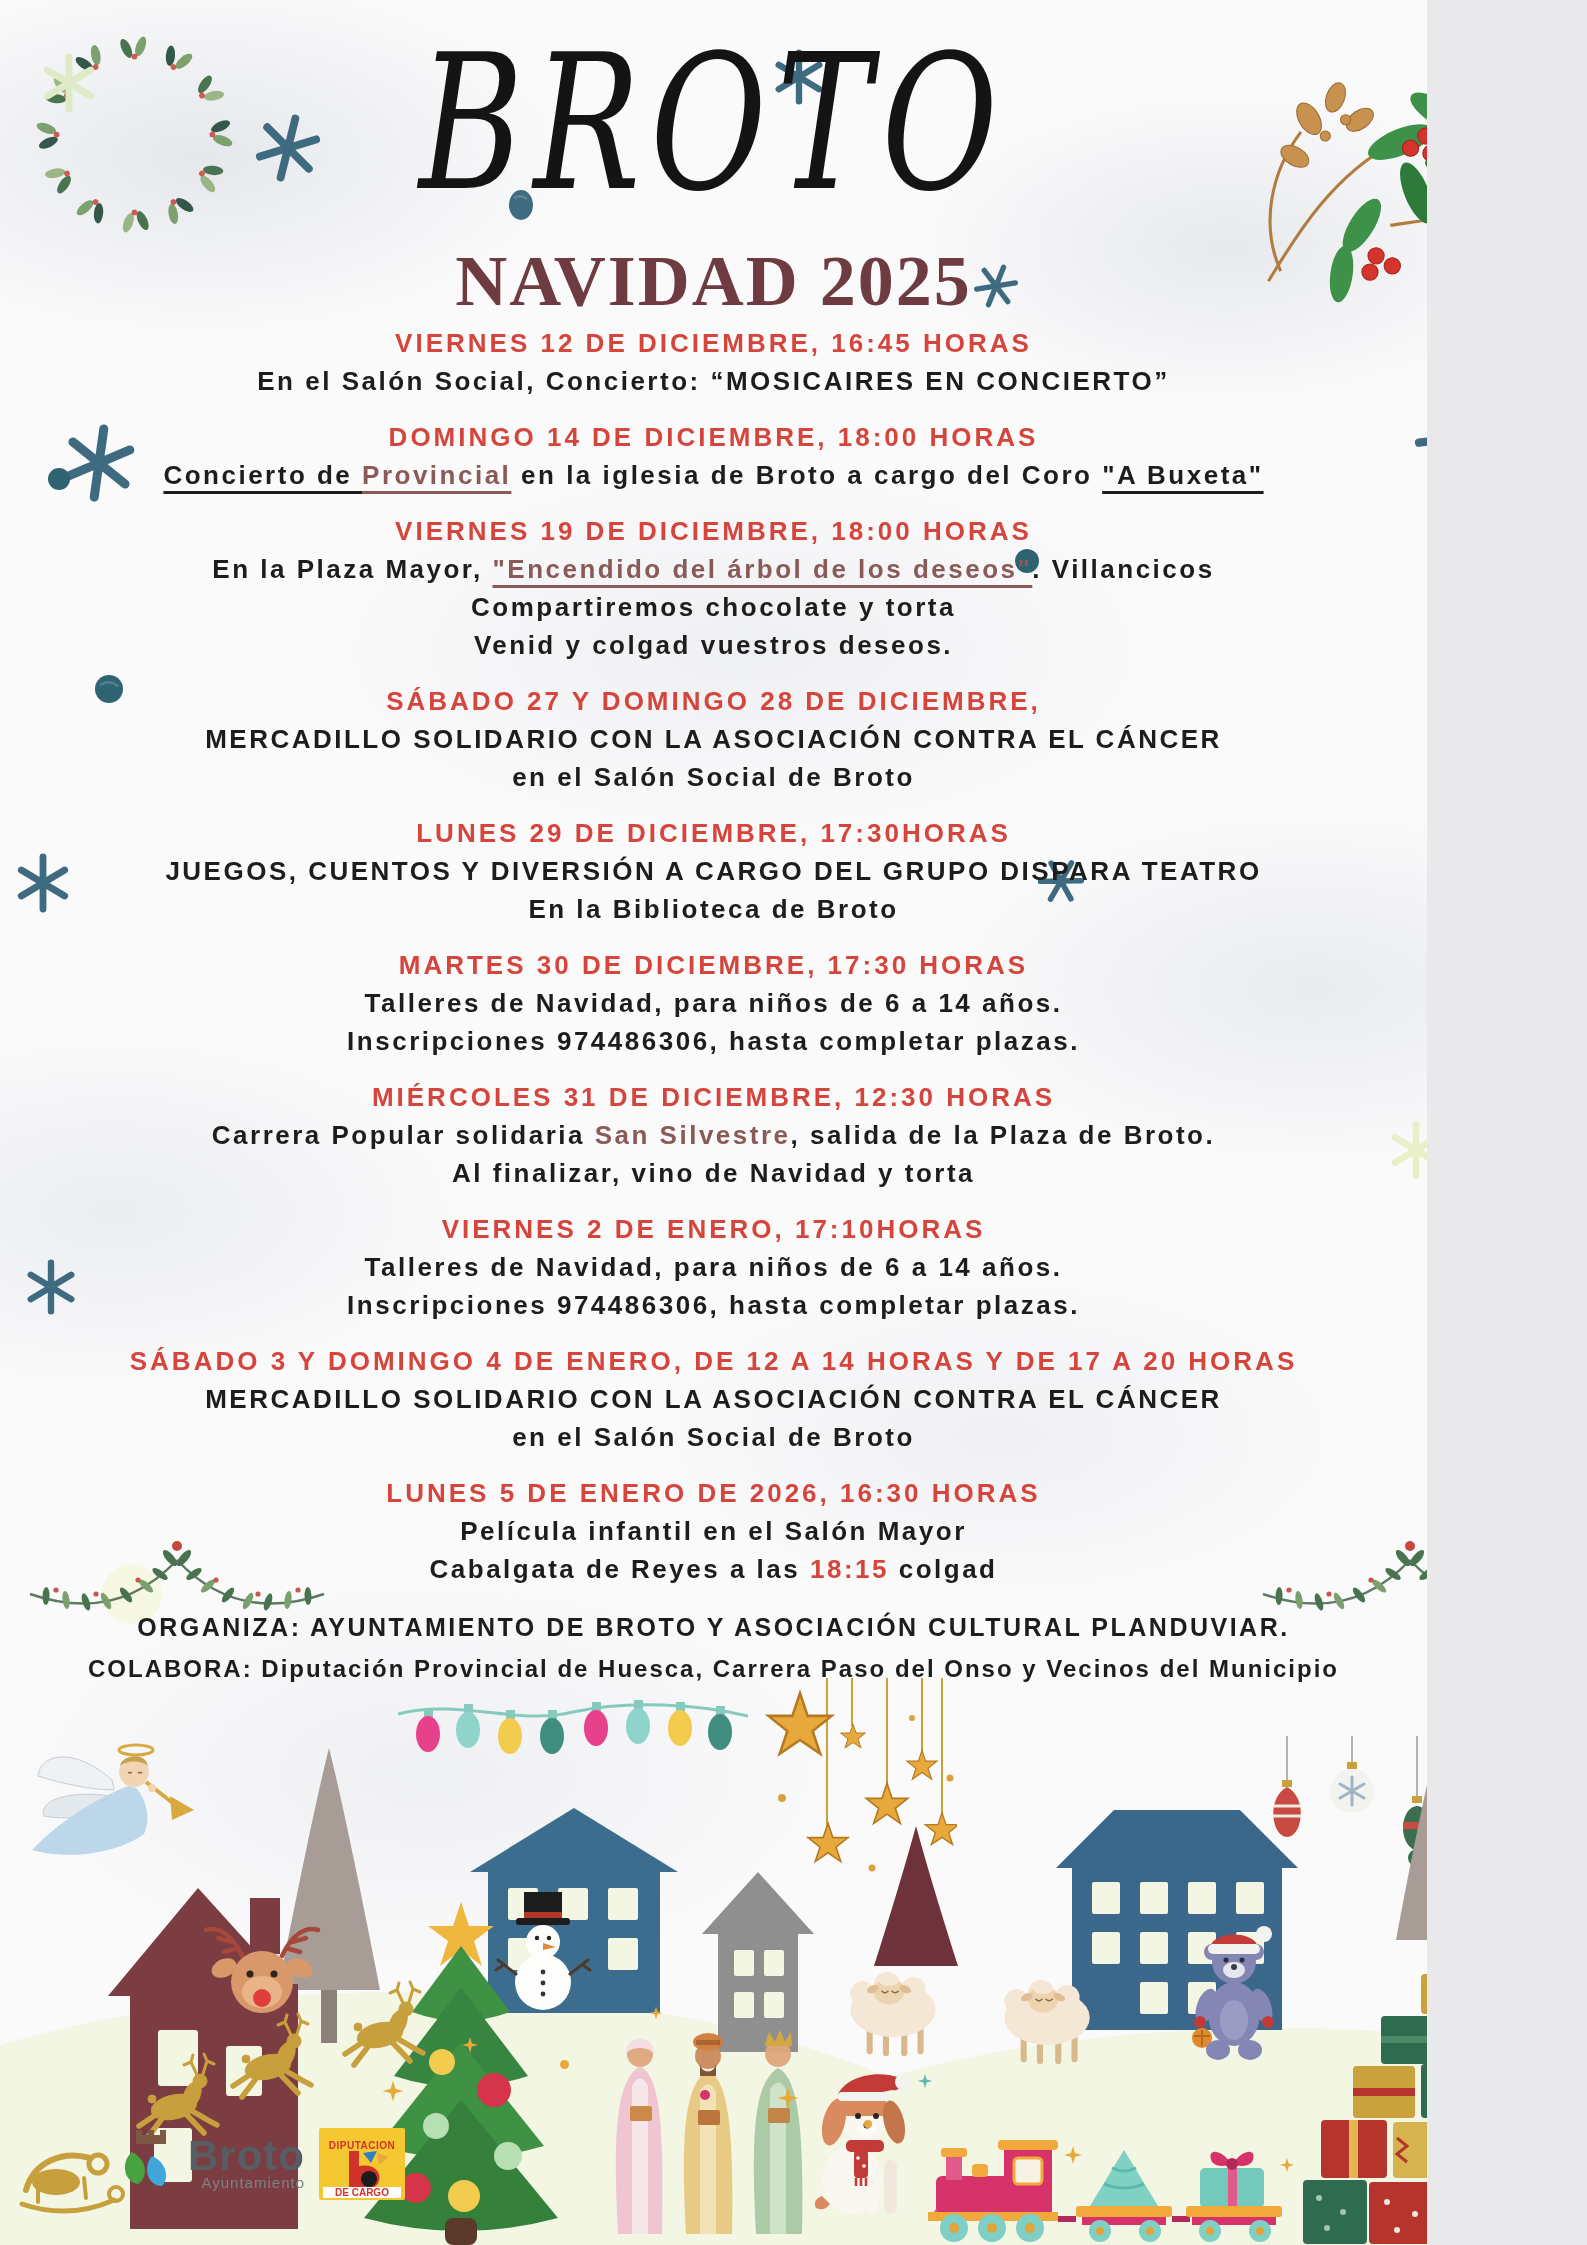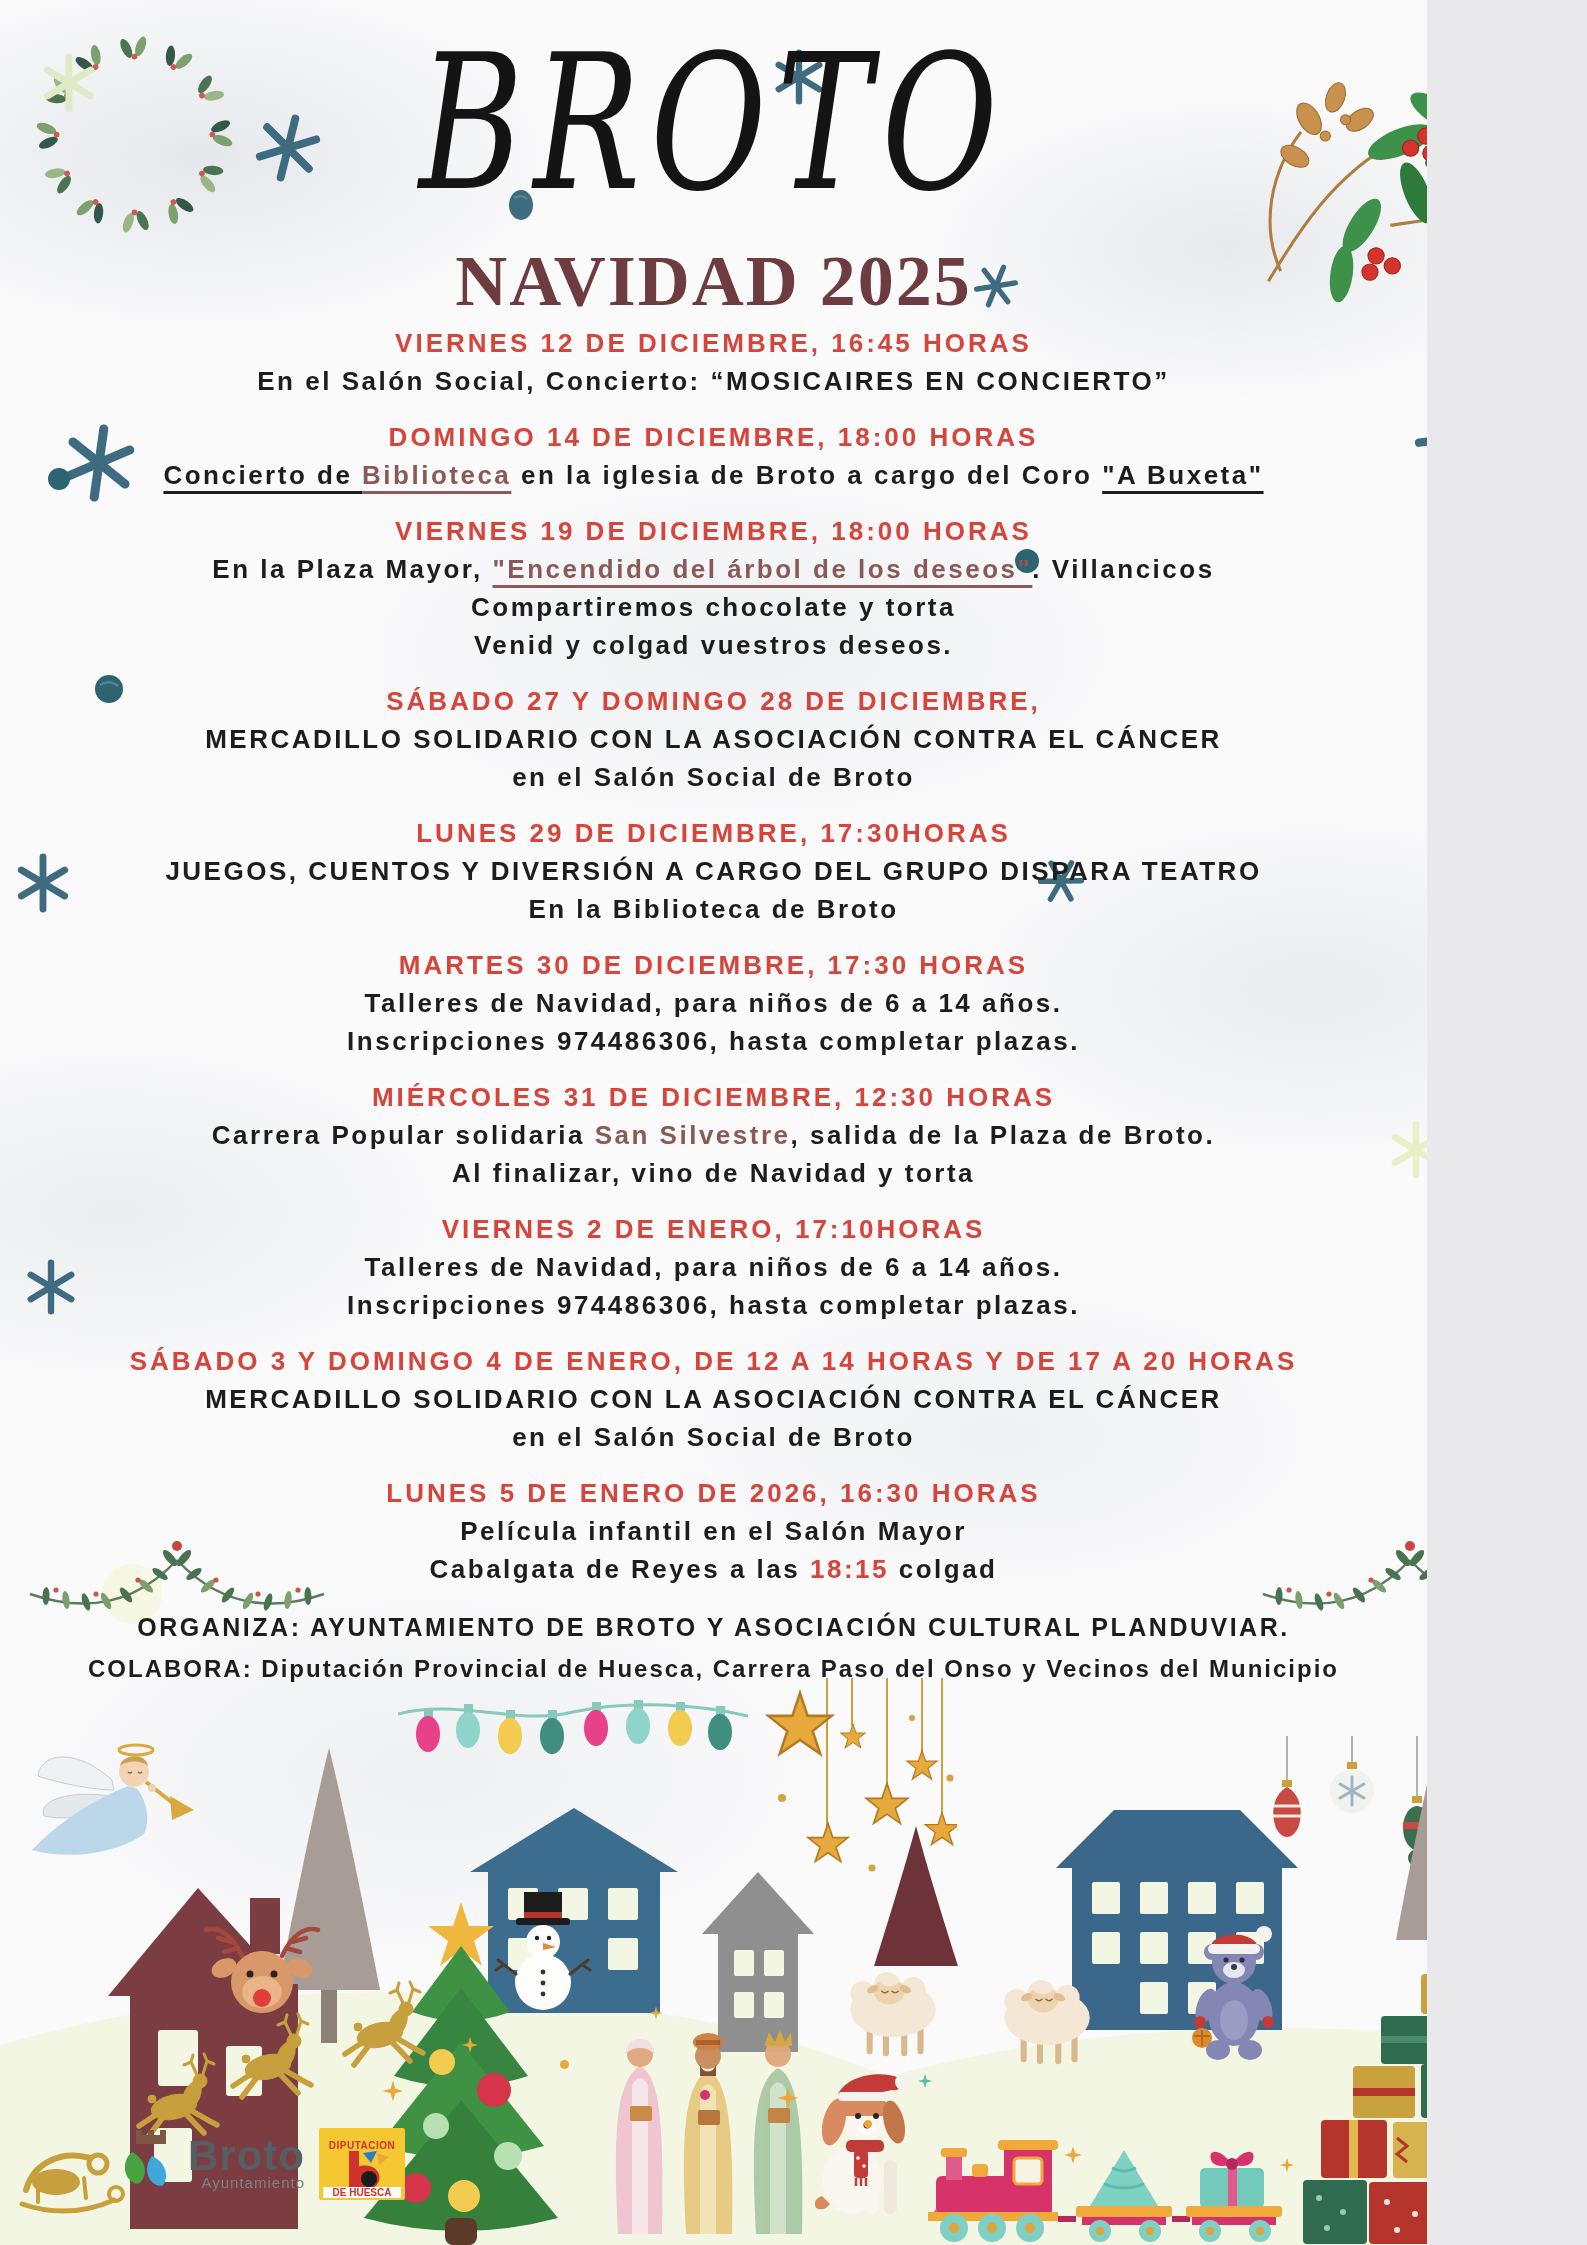--- a/index.html
+++ b/index.html
@@ -275,21 +275,21 @@
 
   
   <div class="content">
     <div>
         <div class="event">
           <div class="event-heading">VIERNES 12 DE DICIEMBRE, 16:45 HORAS</div>
           <div class="event-line"><span class="seg-n">En el Salón Social, Concierto: “MOSICAIRES EN CONCIERTO”</span></div>
         </div>
         <div class="event">
           <div class="event-heading">DOMINGO 14 DE DICIEMBRE, 18:00 HORAS</div>
-          <div class="event-line"><span class="seg-u">Concierto de </span><span class="seg-mu">Biblioteca</span><span class="seg-n"> en la iglesia de Broto a cargo del Coro </span><span class="seg-u">"A Buxeta"</span></div>
+          <div class="event-line"><span class="seg-u">Concierto de </span><span class="seg-mu">Provincial</span><span class="seg-n"> en la iglesia de Broto a cargo del Coro </span><span class="seg-u">"A Buxeta"</span></div>
         </div>
         <div class="event">
           <div class="event-heading">VIERNES 19 DE DICIEMBRE, 18:00 HORAS</div>
           <div class="event-line"><span class="seg-n">En la Plaza Mayor, </span><span class="seg-mu">"Encendido del árbol de los deseos"</span><span class="seg-n">. Villancicos</span></div>
           <div class="event-line"><span class="seg-n">Compartiremos chocolate y torta</span></div>
           <div class="event-line"><span class="seg-n">Venid y colgad vuestros deseos.</span></div>
         </div>
         <div class="event">
           <div class="event-heading">SÁBADO 27 Y DOMINGO 28 DE DICIEMBRE,</div>
           <div class="event-line"><span class="seg-n">MERCADILLO SOLIDARIO CON LA ASOCIACIÓN CONTRA EL CÁNCER</span></div>
@@ -820,17 +820,17 @@
     </div>
     <div class="dph-logo">
       <div class="dph-top">DIPUTACION</div>
       <svg width="86" height="44" viewBox="0 0 86 44">
         <path d="M30,0 L40,0 L40,40 L30,40 Z" fill="#d1322a"></path>
         <path d="M38,16 C62,8 70,36 46,40 C38,40 36,30 38,16 Z" fill="#d1322a"></path>
         <circle cx="50" cy="28" r="8" fill="#1c1c1c"></circle>
         <polygon points="44,2 58,0 52,12" fill="#2f7ec2"></polygon>
         <polygon points="58,2 70,6 60,14" fill="#e8a93c"></polygon>
       </svg>
-      <div class="dph-bottom">DE HUESCA</div>
+      <div class="dph-bottom">DE CARGO</div>
     </div>
   </div>
 
 </use></div>
 
 </body></html>

